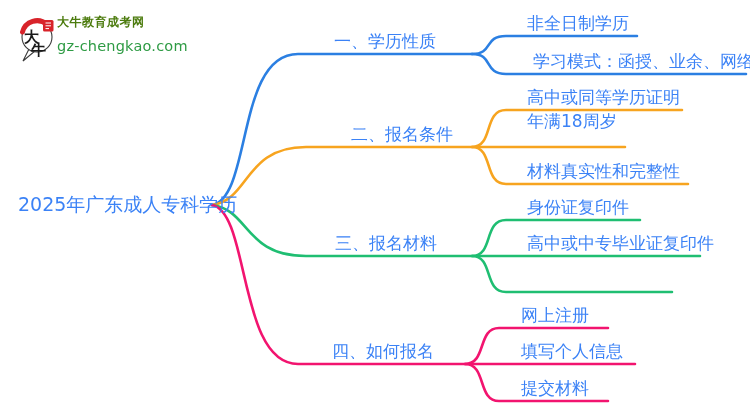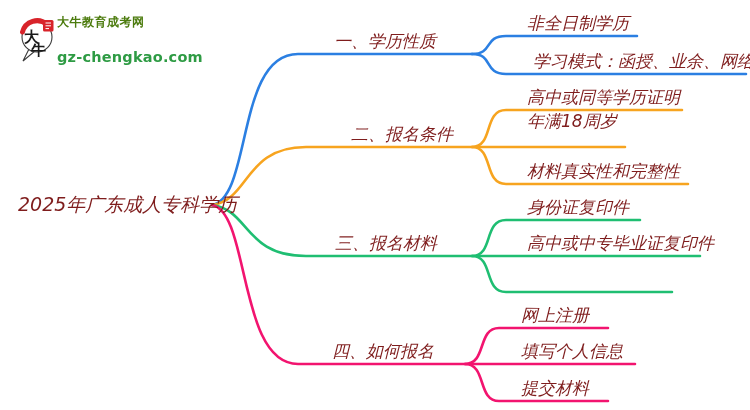--- a/index.html
+++ b/index.html
@@ -1,28 +1,28 @@
 <!DOCTYPE html>
 <html><head>
 <meta charset="utf-8">
 <style>
   html,body{margin:0;padding:0;background:#fff;}
   body{width:750px;height:410px;font-family:"DejaVu Sans","Liberation Sans",sans-serif;}
   .stage{position:relative;width:750px;height:410px;background:#fff;overflow:hidden;}
   svg.lines{position:absolute;left:0;top:0;}
   .lines path{fill:none;stroke-width:2.6;stroke-linecap:round;}
-  .node{position:absolute;white-space:nowrap;color:#7f1d1d;line-height:1.25;font-style:italic;}
+  .node{position:absolute;white-space:nowrap;color:#3b82f6;line-height:1.25;}
   .root-label{font-size:19px;}
   .branch-label{font-size:17px;text-align:center;}
   .child-label{font-size:17px;}
   .logo{position:absolute;left:20px;top:16px;display:flex;align-items:flex-start;}
   .logo-icon{position:absolute;left:0;top:2px;}
   .logo-text{margin-left:37px;}
   .logo-title{font-size:12px;font-weight:800;color:#4d7c0f;letter-spacing:0.5px;line-height:1.1;}
-  .logo-domain{font-size:14.5px;font-weight:700;color:#2e9b44;letter-spacing:0.2px;line-height:1.2;margin-top:20px;}
+  .logo-domain{font-size:14.5px;font-weight:400;color:#2e9b44;letter-spacing:0.2px;line-height:1.2;margin-top:9px;}
 </style>
 </head>
 <body>
 
 <div class="stage">
 
   <svg class="lines" width="750" height="410" viewBox="0 0 750 410">
     <g>
       <path d="M212,205 C252,198 236,54 298,54 L472,54" stroke="#2b7fe2"></path>
       <path d="M472,54 C494,54 483,36 506,36 L637,36" stroke="#2b7fe2"></path>

